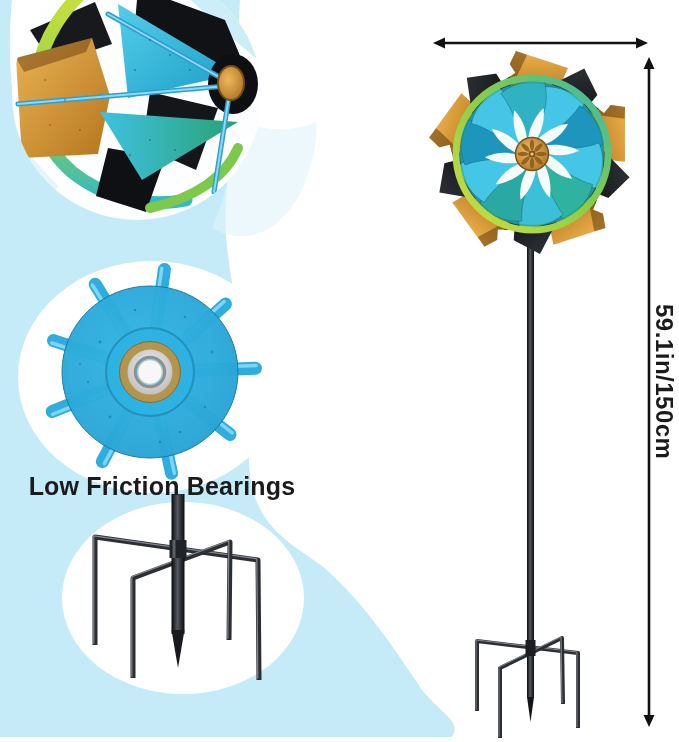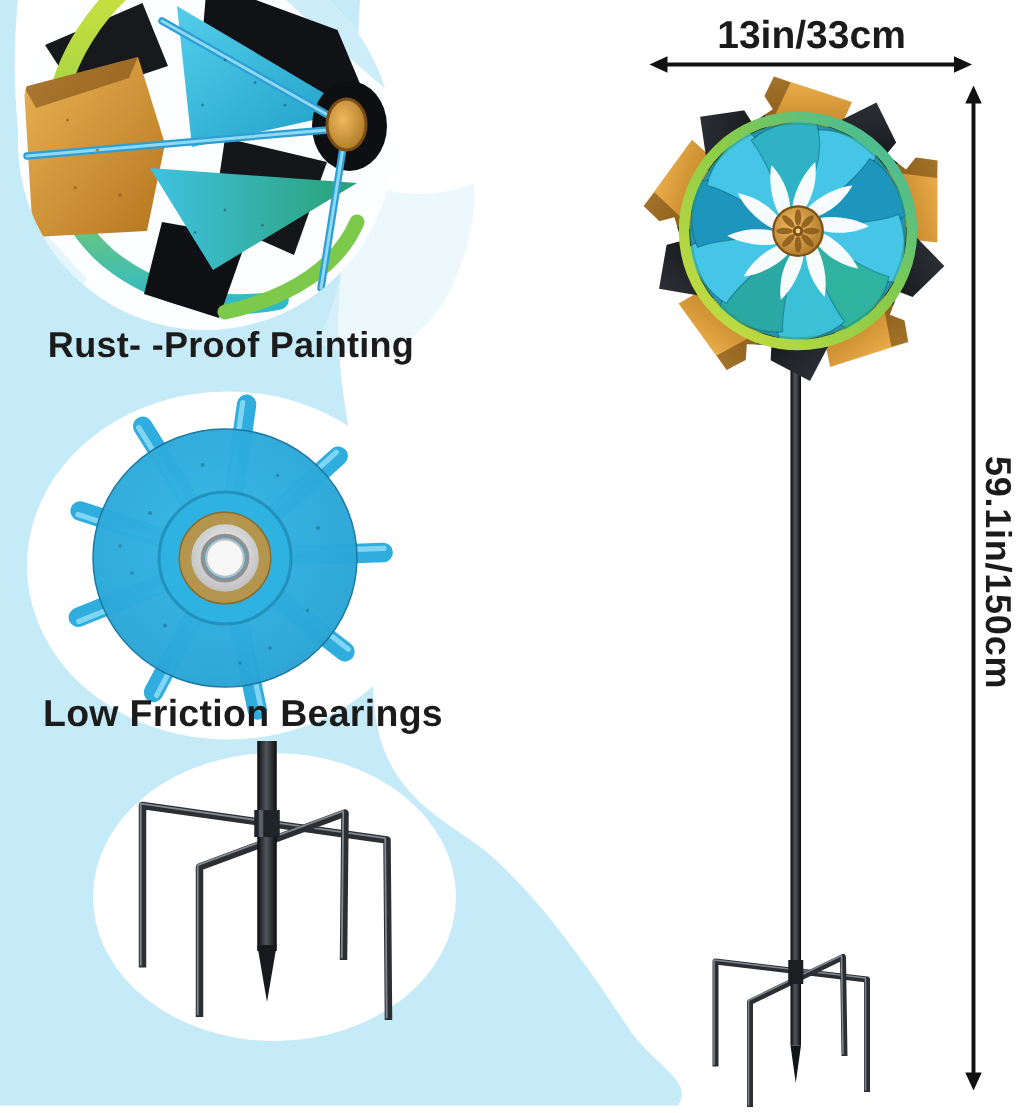--- a/index.html
+++ b/index.html
@@ -13,21 +13,21 @@
   .feature-label{
     position:absolute;
     font-weight:bold;
     color:var(--text,#1b1b1b);
     text-align:center;
     white-space:nowrap;
     line-height:1.05;
     letter-spacing:0.2px;
   }
   #label-rustproof{left:22px;top:218px;width:264px;font-size:24px;}
-  #label-bearings{left:20px;top:463px;width:284px;font-size:25px;}
+  #label-bearings{left:20px;top:473px;width:284px;font-size:25px;}
   #label-stake{left:44px;top:706px;width:282px;font-size:25px;}
   #dim-width{
     position:absolute;left:460px;top:8px;width:162px;
     font-weight:bold;font-size:26px;color:var(--text,#1b1b1b);
     text-align:center;white-space:nowrap;
   }
   #dim-height{
     position:absolute;left:650px;top:304px;height:160px;
     font-weight:bold;font-size:24px;color:var(--text,#1b1b1b);
     writing-mode:vertical-rl;white-space:nowrap;letter-spacing:0.5px;
@@ -355,22 +355,20 @@
       <path d="M433,43 L445,37.5 L445,48.5 Z" stroke="none"></path>
       <path d="M648,43 L636,37.5 L636,48.5 Z" stroke="none"></path>
     </g>
     <g stroke="#111111" stroke-width="2.6" fill="#111111">
       <line x1="649" y1="62" x2="649" y2="722"></line>
       <path d="M649,57 L643.5,69 L654.5,69 Z" stroke="none"></path>
       <path d="M649,727 L643.5,715 L654.5,715 Z" stroke="none"></path>
     </g>
   </svg>
 
-  <div class="feature-label" id="label-rustproof">Rust- -Proof Painting</div>
 
   <div class="feature-label" id="label-bearings">Low Friction Bearings</div>
 
 
-  <div id="dim-width">13in/33cm</div>
 
   <div id="dim-height">59.1in/150cm</div>
 
 </div>
 
 </body></html>

